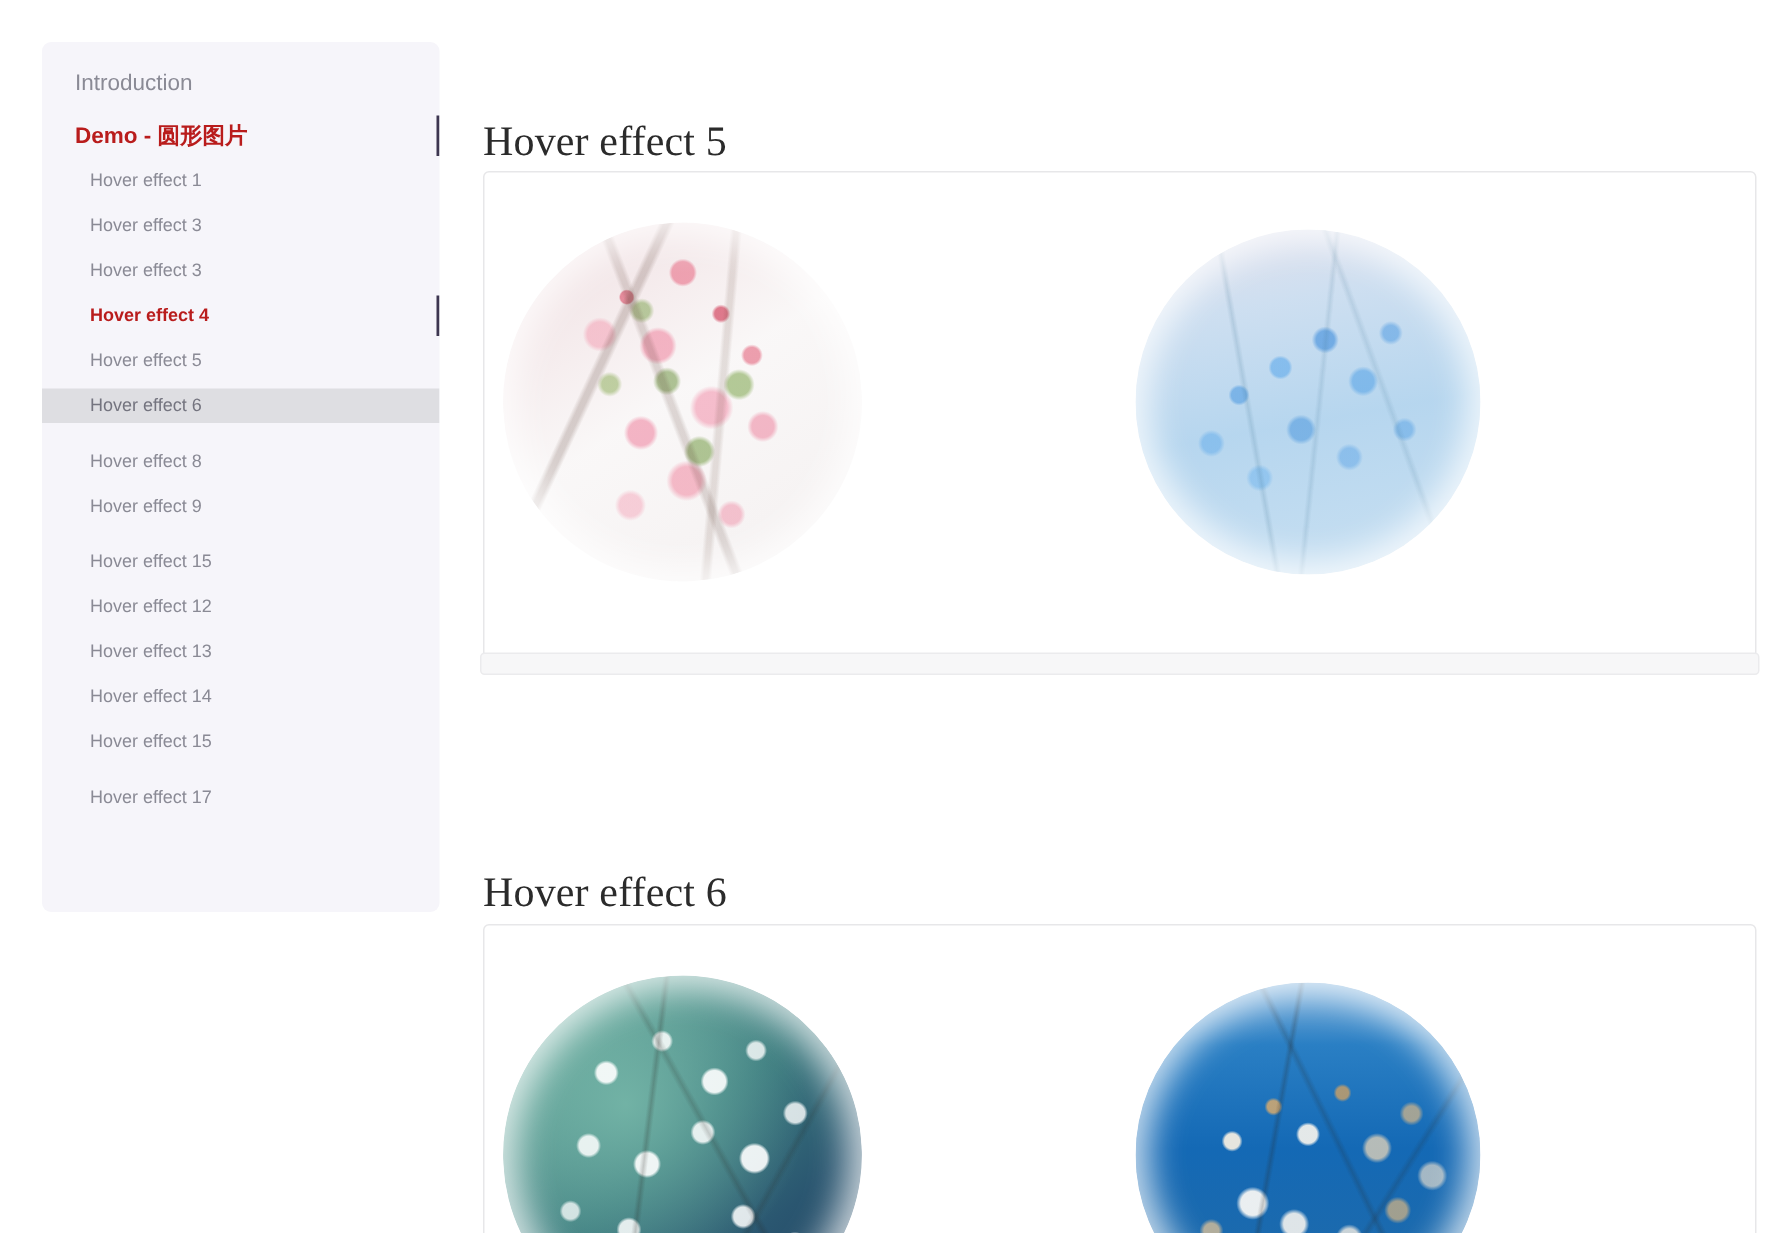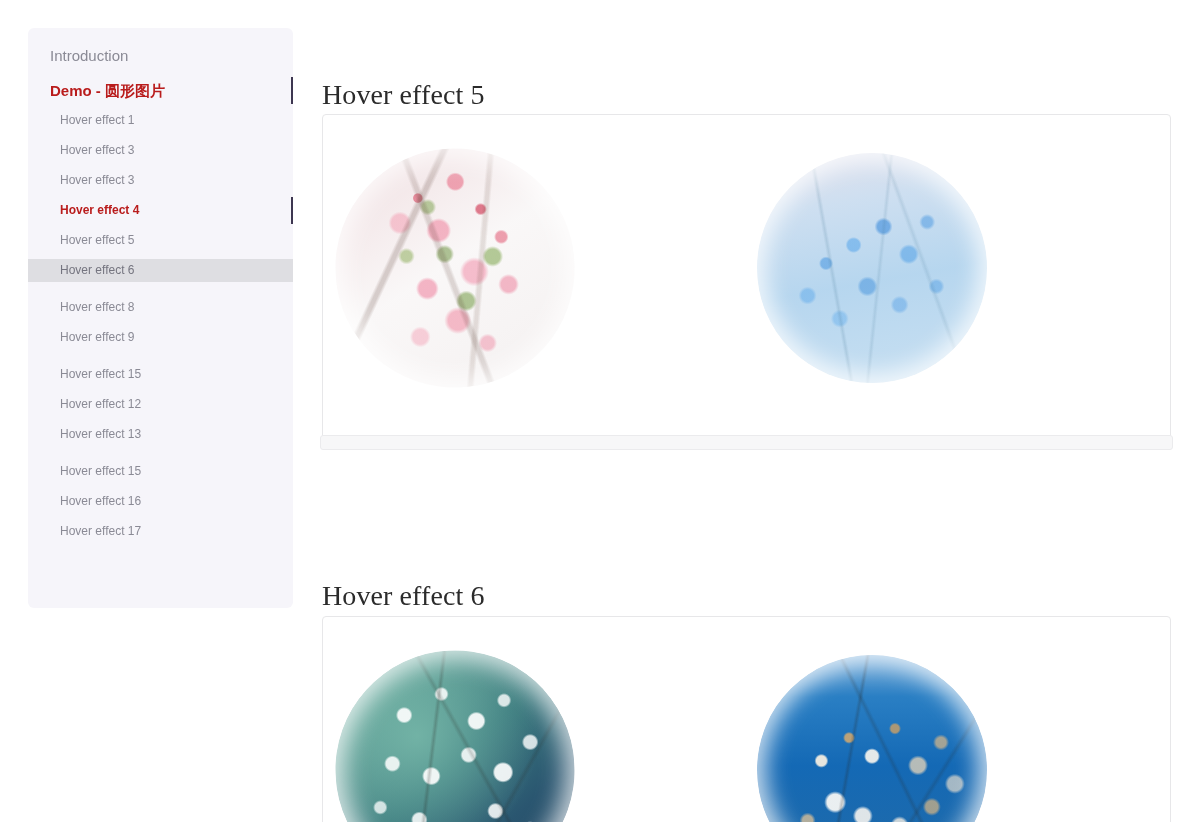--- a/index.html
+++ b/index.html
@@ -296,26 +296,26 @@
 
       <li class="nav-item lvl2">Hover effect 15</li>
       <li class="gap-sm"></li>
 
       <li class="nav-item lvl2">Hover effect 12</li>
       <li class="gap-sm"></li>
 
       <li class="nav-item lvl2">Hover effect 13</li>
       <li class="gap-sm"></li>
 
+      <li class="nav-item lvl2">Hover effect 14</li>
       <li class="gap-sm"></li>
 
       <li class="nav-item lvl2">Hover effect 15</li>
       <li class="gap-sm"></li>
 
-      <li class="nav-item lvl2">Hover effect 16</li>
       <li class="gap-sm"></li>
 
       <li class="nav-item lvl2">Hover effect 17</li>
 
     </ul>
   </nav>
 
   <main class="main">
 
     <h2 class="section-title" style="position:absolute; left:0; top:78px;">Hover effect 5</h2>

